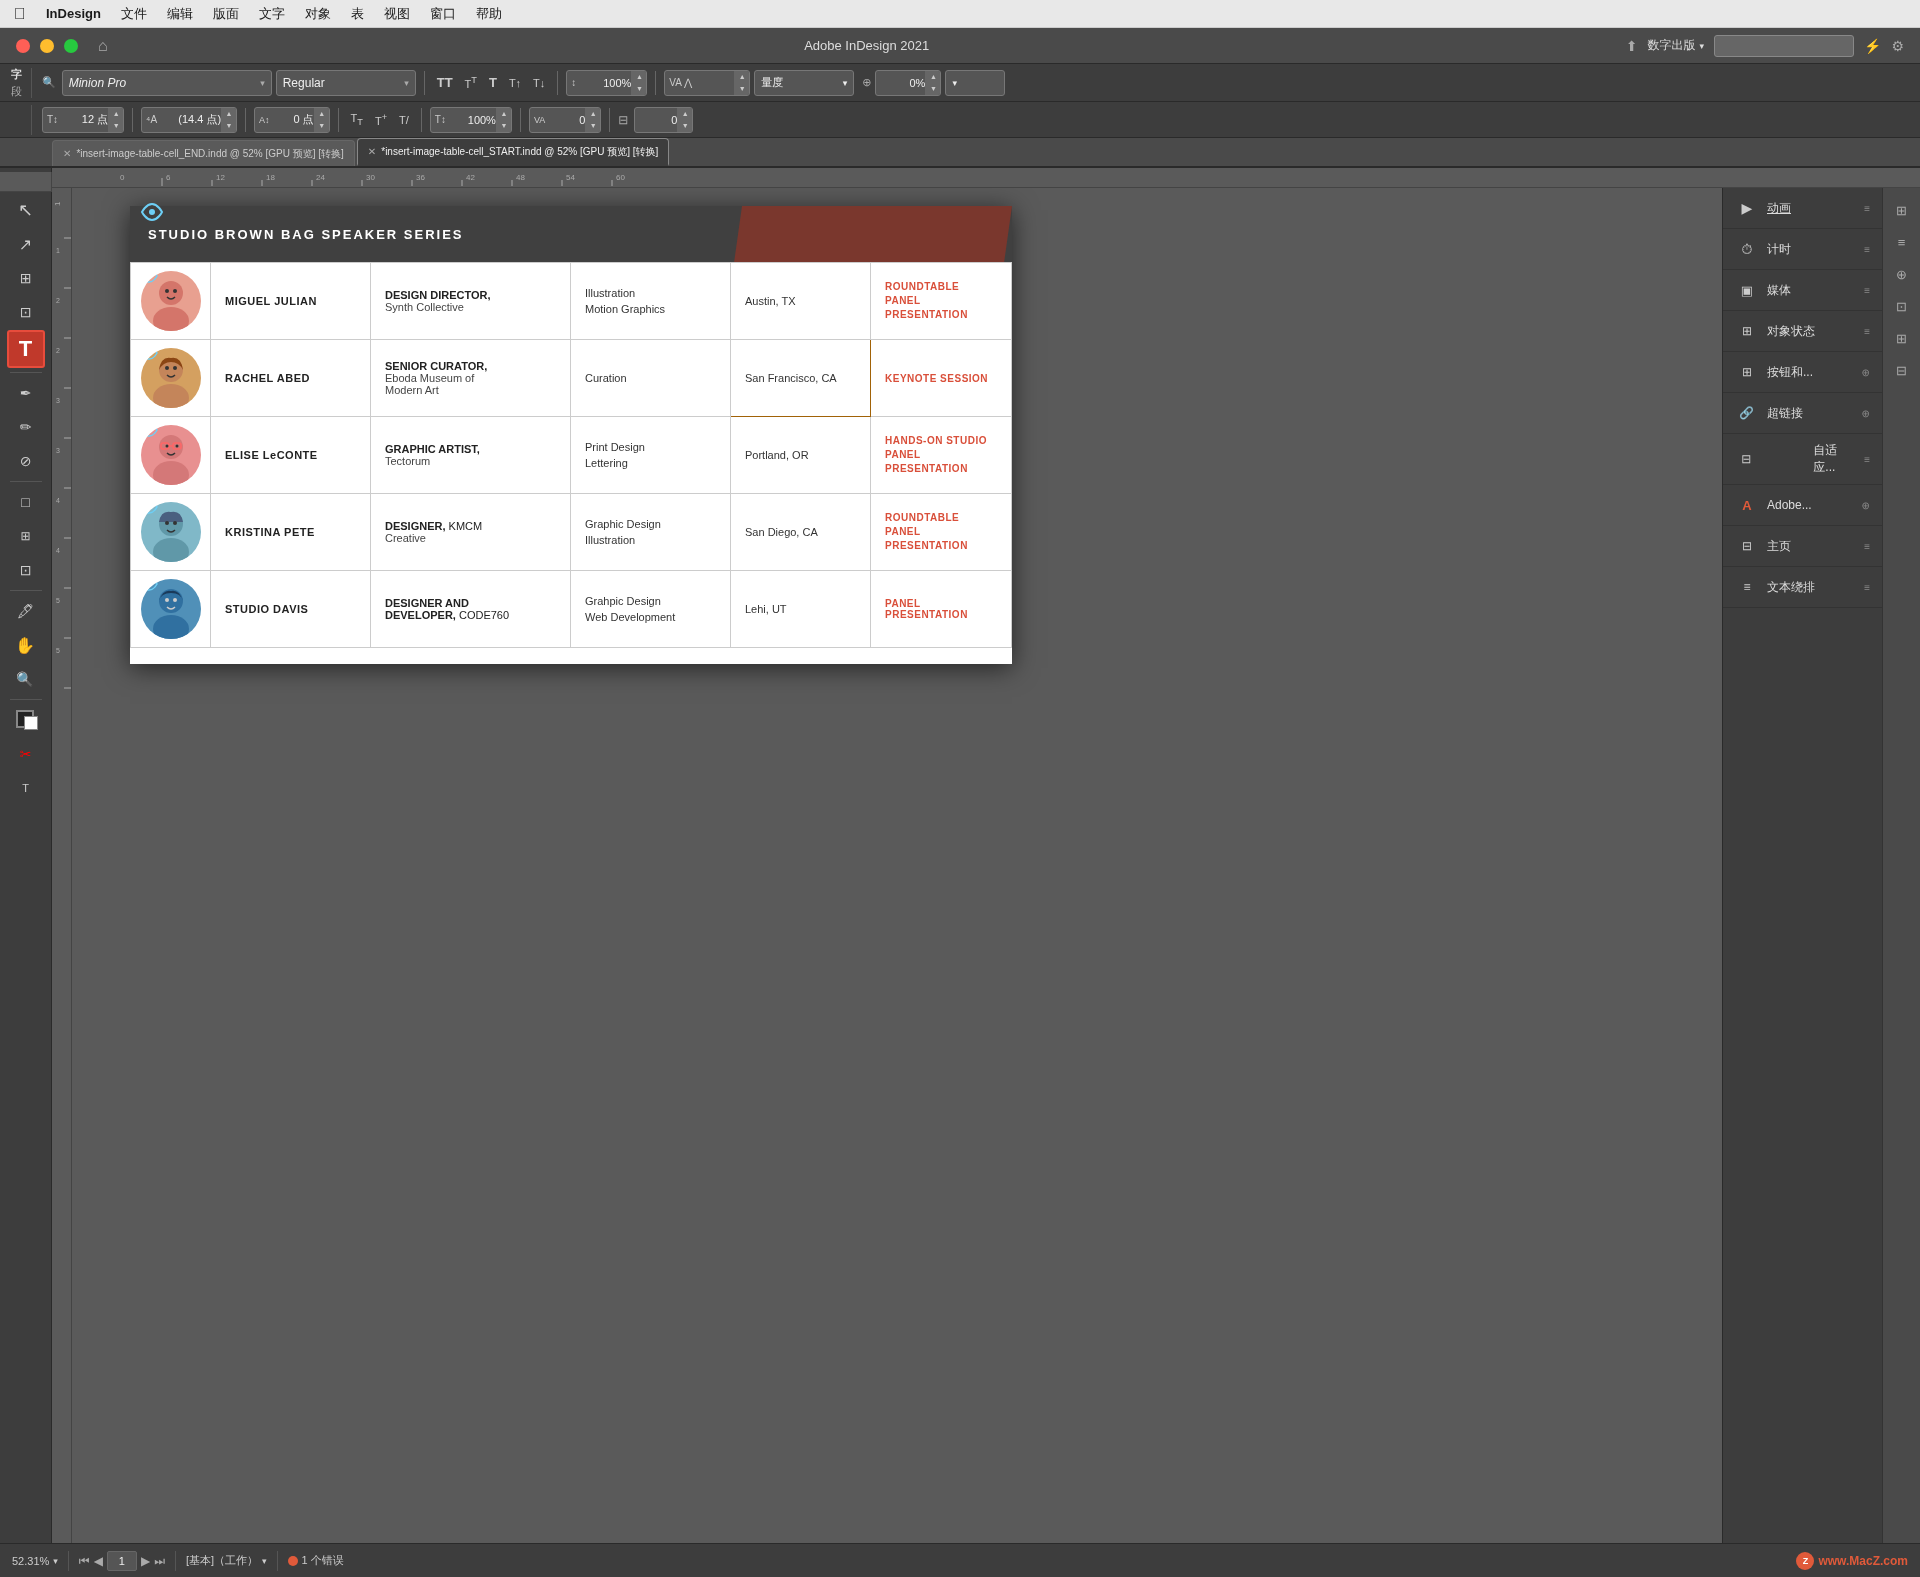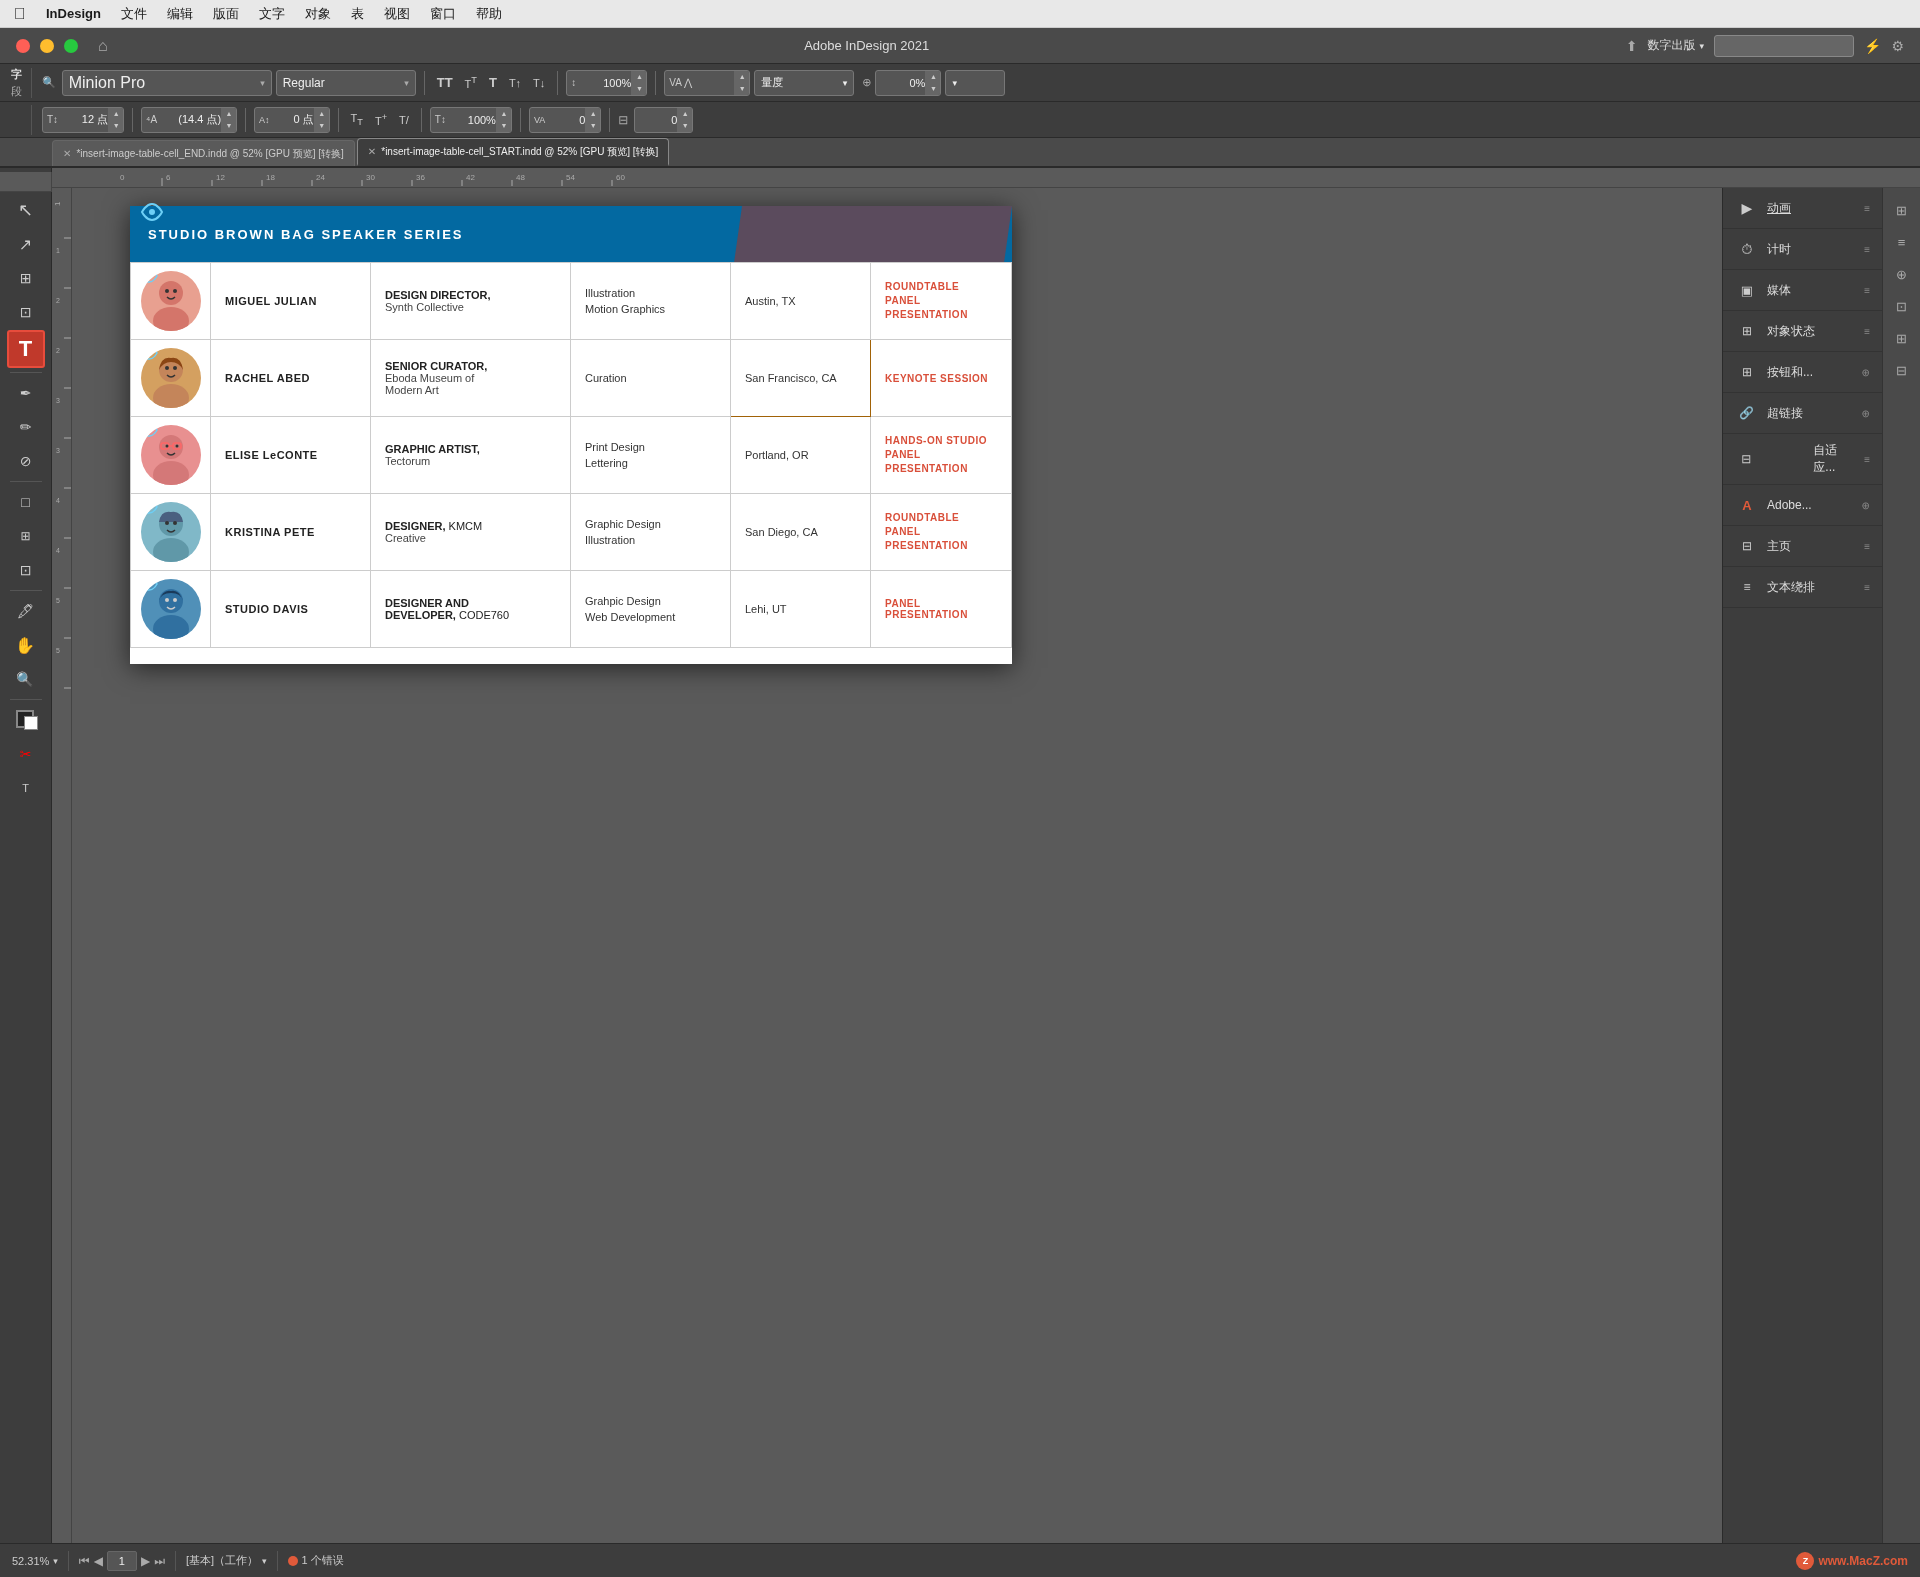--- a/index.html
+++ b/index.html
@@ -43,21 +43,21 @@
 </div>
 
 <div style="width:1920px;height:38px;background:#3d3d3d;display:flex;align-items:center;padding:0 8px;gap:4px;border-bottom:1px solid #2a2a2a;">
   <div style="display:flex;flex-direction:column;align-items:center;justify-content:center;width:24px;height:30px;border-right:1px solid #555;margin-right:6px;padding-right:6px;gap:2px;">
     <span style="color:#ddd;font-size:11px;font-weight:bold;">字</span>
     <span style="color:#aaa;font-size:11px;">段</span>
   </div>
 
   <div style="color:#aaa;font-size:11px;margin-right:2px;">🔍</div>
   <div style="width:210px;height:26px;background:#555;border:1px solid #777;color:#eee;font-size:12px;padding:0 6px;border-radius:3px;display:flex;align-items:center;justify-content:space-between;cursor:pointer;">
-    <span style="font-size:16px;">Minion Pro</span>
+    <span style="font-size:12px;font-style:italic;">Minion Pro</span>
     <span style="font-size:9px;color:#aaa;">▾</span>
   </div>
   <div style="width:140px;height:26px;background:#555;border:1px solid #777;color:#eee;font-size:12px;padding:0 6px;border-radius:3px;display:flex;align-items:center;justify-content:space-between;cursor:pointer;">
     <span>Regular</span>
     <span style="font-size:9px;color:#aaa;">▾</span>
   </div>
   <div style="width:1px;height:24px;background:#666;margin:0 4px;"></div>
 
   <div style="color:#ccc;font-size:13px;font-weight:bold;padding:0 4px;cursor:pointer;">TT</div>
   <div style="color:#ccc;font-size:11px;padding:0 4px;cursor:pointer;">T<sup>T</sup></div>
@@ -277,21 +277,21 @@
 
         <div style="position:absolute;top:18px;left:58px;width:882px;background:white;box-shadow:0 4px 24px rgba(0,0,0,0.6);">
 
           <div style="position:absolute;top:-4px;left:8px;z-index:10;">
             <svg width="28" height="20" viewBox="0 0 28 20">
               <path d="M4,10 C4,10 8,2 14,2 C20,2 24,10 24,10 C24,10 20,18 14,18 C8,18 4,10 4,10Z" fill="none" stroke="#6dcff6" stroke-width="2"></path>
               <circle cx="14" cy="10" r="3" fill="#6dcff6"></circle>
             </svg>
           </div>
 
-          <div style="background:#0369a1;height:56px;display:flex;align-items:center;padding:0 18px;position:relative;overflow:hidden;">
+          <div style="background:#404040;height:56px;display:flex;align-items:center;padding:0 18px;position:relative;overflow:hidden;">
             <div style="color:white;font-size:13px;font-weight:bold;letter-spacing:2px;font-family:Arial,sans-serif;z-index:2;">STUDIO BROWN BAG SPEAKER SERIES</div>
 
             <div style="position:absolute;right:0;top:0;bottom:0;width:270px;background:rgba(180,45,25,0.5);skewX(-15deg);transform:skewX(-8deg);transform-origin:top right;"></div>
           </div>
 
 
           <div style="padding:0 0 16px 0;">
             <table style="width:100%;border-collapse:collapse;">
 
               <tbody>

